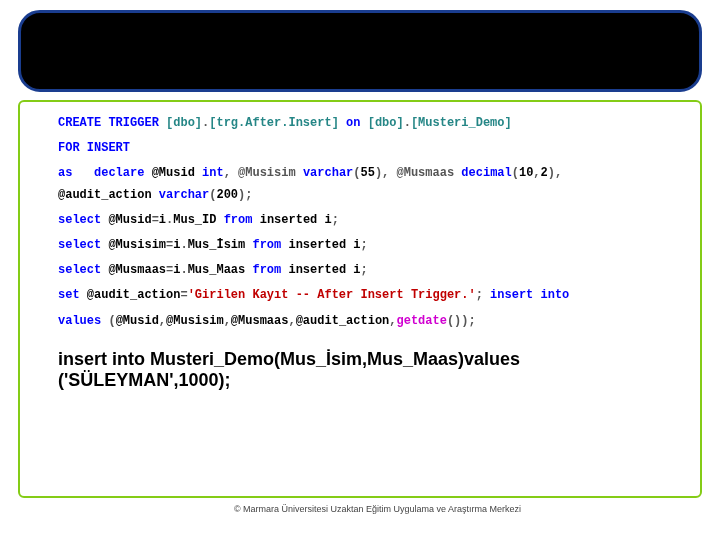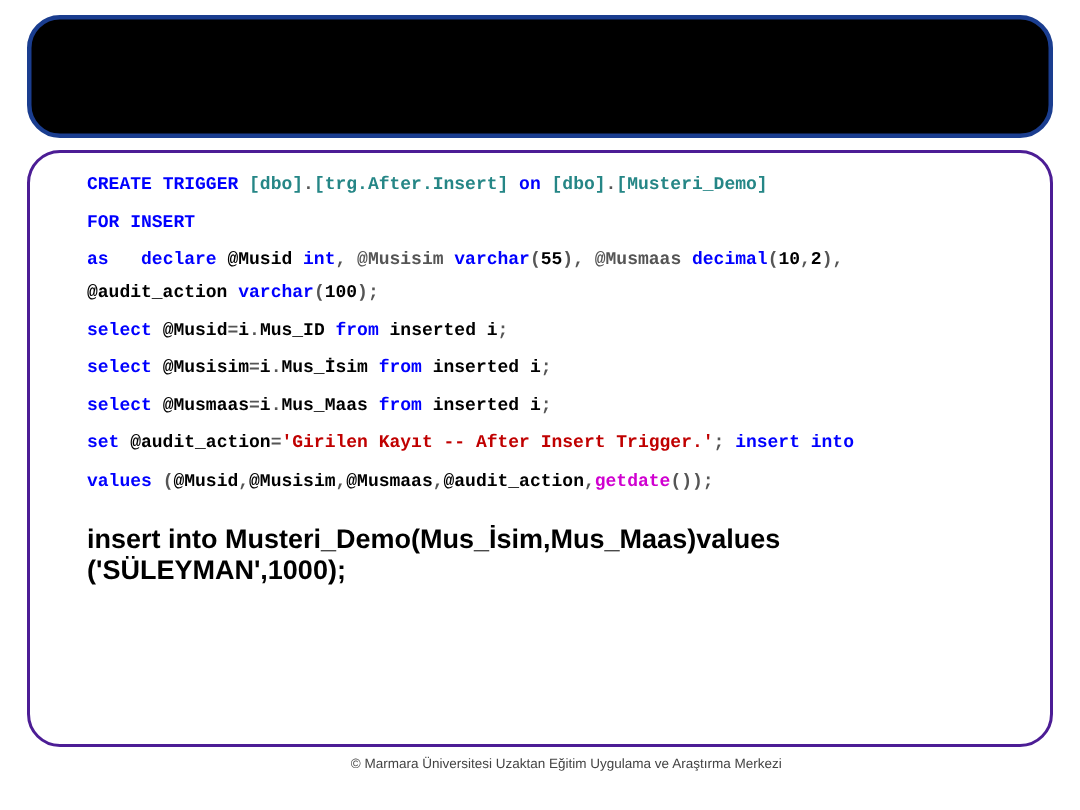--- a/index.html
+++ b/index.html
@@ -14,22 +14,22 @@
   .header-box {
     margin: 10px 18px 8px 18px;
     height: 76px;
     border: 3px solid #1a3d8f;
     border-radius: 22px;
     background: #000;
   }
   .code-box {
     margin: 0 18px 6px 18px;
     height: 398px;
-    border: 2px solid #4c1d95;
-    border-radius: 22px;
+    border: 2px solid #84cc16;
+    border-radius: 6px;
     background: #fff;
     padding: 12px 38px 8px 38px;
     box-sizing: border-box;
     overflow: hidden;
   }
   .code-line {
     font-family: "Courier New", Courier, monospace;
     font-size: 12px;
     font-weight: bold;
     line-height: 1.6;
@@ -64,21 +64,21 @@
 <div class="header-box"></div>
 
 <div class="code-box">
 
   <div class="code-line"><span class="kw-blue">CREATE</span><span class="kw-blue"> TRIGGER </span><span class="kw-teal">[dbo]</span><span class="kw-gray">.</span><span class="kw-teal">[trg.After.Insert]</span><span class="kw-blue"> on </span><span class="kw-teal">[dbo]</span><span class="kw-gray">.</span><span class="kw-teal">[Musteri_Demo]</span></div>
 
   <div class="code-line"><span class="kw-blue">FOR</span><span class="kw-blue"> INSERT</span></div>
 
   <div class="code-line"><span class="kw-blue">as</span><span>   </span><span class="kw-blue">declare</span><span> @Musid </span><span class="kw-blue">int</span><span class="kw-gray">, @Musisim </span><span class="kw-blue">varchar</span><span class="kw-gray">(</span><span>55</span><span class="kw-gray">), @Musmaas </span><span class="kw-blue">decimal</span><span class="kw-gray">(</span><span>10</span><span class="kw-gray">,</span><span>2</span><span class="kw-gray">),</span></div>
 
-  <div class="code-line" style="margin-top:-4px;"><span>@audit_action </span><span class="kw-blue">varchar</span><span class="kw-gray">(</span><span>100</span><span class="kw-gray">);</span></div>
+  <div class="code-line" style="margin-top:-4px;"><span>@audit_action </span><span class="kw-blue">varchar</span><span class="kw-gray">(</span><span>200</span><span class="kw-gray">);</span></div>
 
   <div class="code-line"><span class="kw-blue">select</span><span> @Musid</span><span class="kw-gray">=</span><span>i</span><span class="kw-gray">.</span><span>Mus_ID </span><span class="kw-blue">from</span><span> inserted i</span><span class="kw-gray">;</span></div>
 
   <div class="code-line"><span class="kw-blue">select</span><span> @Musisim</span><span class="kw-gray">=</span><span>i</span><span class="kw-gray">.</span><span>Mus_İsim </span><span class="kw-blue">from</span><span> inserted i</span><span class="kw-gray">;</span></div>
 
   <div class="code-line"><span class="kw-blue">select</span><span> @Musmaas</span><span class="kw-gray">=</span><span>i</span><span class="kw-gray">.</span><span>Mus_Maas </span><span class="kw-blue">from</span><span> inserted i</span><span class="kw-gray">;</span></div>
 
   <div class="code-line"><span class="kw-blue">set</span><span> @audit_action</span><span class="kw-gray">=</span><span class="kw-red">'Girilen Kayıt -- After Insert Trigger.'</span><span class="kw-gray">; </span><span class="kw-blue">insert</span><span class="kw-blue"> into</span></div>
 
 

